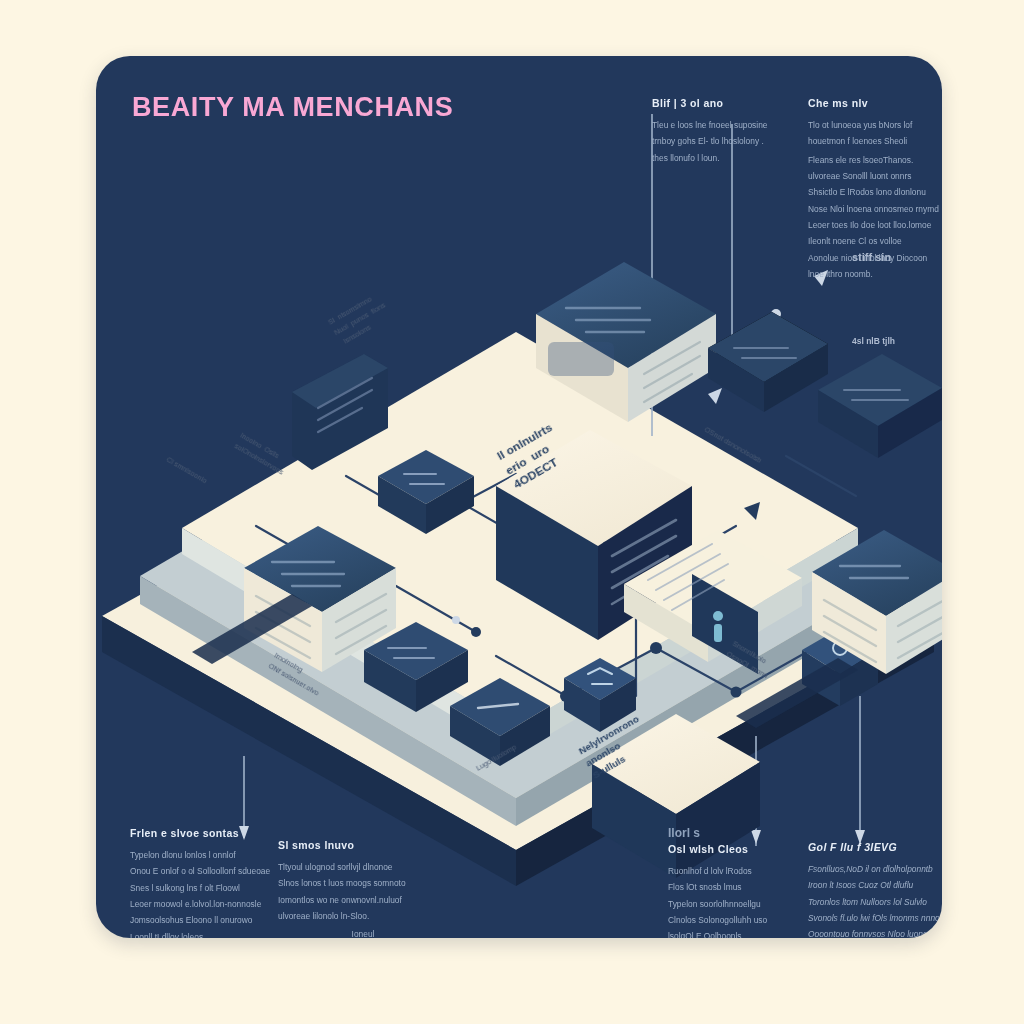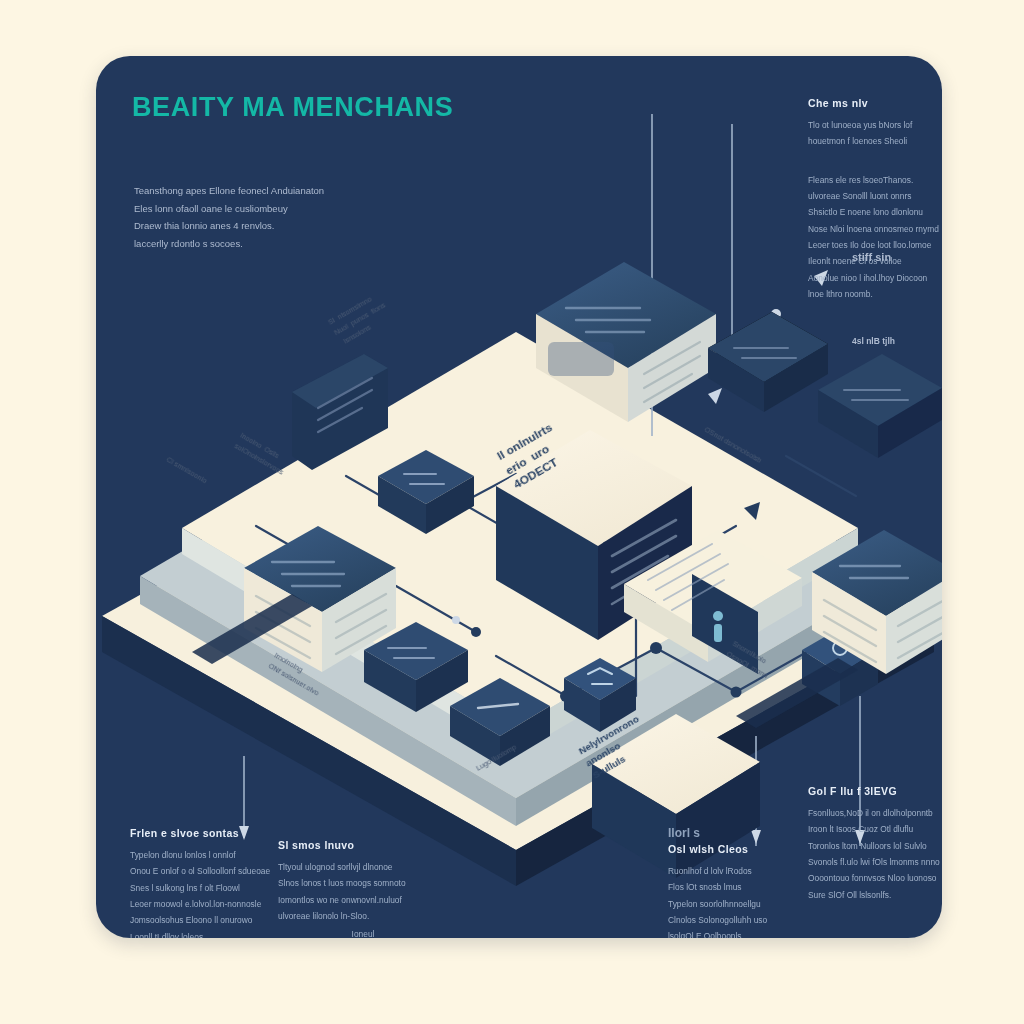--- a/index.html
+++ b/index.html
@@ -14,33 +14,33 @@
   #panel{
     position:absolute;left:96px;top:56px;width:846px;height:882px;
     background:#22385c;border-radius:34px;
     box-shadow:0 6px 18px rgba(40,50,70,.18);
     overflow:hidden;
   }
 
   
   .title{
     position:absolute;left:36px;top:34px;width:440px;
-    color:#14b8a6;font-size:27px;font-weight:700;line-height:1.28;
+    color:#f9a8d4;font-size:27px;font-weight:700;line-height:1.28;
     letter-spacing:.6px;
     filter:blur(.35px);
   }
   .subcopy{
     position:absolute;left:38px;top:126px;width:300px;
     color:#aebbd0;font-size:9.5px;line-height:1.85;
     filter:blur(.45px);
   }
   .annot{position:absolute;width:170px;filter:blur(.4px);}
   .annot .ah{color:#e7eef7;font-size:10.5px;font-weight:700;line-height:1.5;margin-bottom:5px;letter-spacing:.4px;}
   .annot .ab{color:#9fb0c8;font-size:8.4px;line-height:1.95;}
-  .annot .ab2{color:#9fb0c8;font-size:8.4px;line-height:1.95;margin-top:22px;}
+  .annot .ab2{color:#9fb0c8;font-size:8.4px;line-height:1.95;margin-top:2px;}
   .annot.sm{width:160px;}
   .annot .akick{color:#8fa2bc;font-size:12px;font-weight:700;margin-bottom:2px;}
 
   
   #scene{position:absolute;left:0;top:0;width:846px;height:882px;}
   svg.iso{position:absolute;left:0;top:0;width:846px;height:882px;overflow:visible;}
 
   .lbl{
     position:absolute;color:#6f7f96;font-size:7.2px;line-height:1.7;
     filter:blur(.4px);white-space:nowrap;transform-origin:0 0;
@@ -335,38 +335,40 @@
 anonlso
 S-ulluls</div>
 
       <div class="lbl lite" style="left:756px;top:192px;font-size:11px;font-weight:700;">stiff sin</div>
       <div class="lbl lite" style="left:756px;top:278px;font-size:8.5px;font-weight:700;">4sl nlB  tjlh</div>
     </div>
 
     <div class="title">
       <div>BEAITY MA MENCHANS</div>
     </div>
-    <div class="subcopy">
-      <div>Teansthong apes Ellone feonecl Anduianaton</div>
-      <div>Eles lonn ofaoll oane le cusliombeuy</div>
-      <div>Draew thia lonnio anes 4 renvlos.</div>
-      <div>laccerlly rdontlo s socoes.</div>
-    </div>
-
+
+    <div class="annot" style="left:556px;top:40px;">
+      <div class="ah">Blif | 3 ol ano</div>
+      <div class="ab">
+        <div>Tleu e loos lne fnoeel suposine</div>
+        <div>trnboy gohs El- tlo lhoslolony .</div>
+        <div>thes llonufo l loun.</div>
+      </div>
+    </div>
 
     <div class="annot" style="left:712px;top:40px;">
       <div class="ah">Che ms nlv</div>
       <div class="ab">
         <div>Tlo ot lunoeoa yus bNors lof</div>
         <div>houetmon f  loenoes Sheoli</div>
       </div>
       <div class="ab2">
         <div>Fleans ele res lsoeoThanos.</div>
         <div>ulvoreae Sonolll luont onnrs</div>
-        <div>Shsictlo E noene lono dlonlonu</div>
+        <div>Shsictlo E lRodos lono dlonlonu</div>
         <div>Nose Nloi lnoena onnosmeo rnymd</div>
         <div>Leoer toes Ilo doe loot lloo.lomoe</div>
         <div>Ileonlt noene  Cl os volloe</div>
         <div>Aonolue nioo l ihol.lhoy Diocoon</div>
         <div>lnoe lthro noomb.</div>
       </div>
     </div>
 
     <div class="annot" style="left:34px;top:770px;">
       <div class="ah">Frlen e  slvoe sontas</div>
@@ -396,21 +398,21 @@
       <div class="ah">Osl wlsh Cleos</div>
       <div class="ab">
         <div>Ruonlhof d lolv  lRodos</div>
         <div>Flos  lOt  snosb lmus</div>
         <div>Typelon  soorlolhnnoellgu</div>
         <div>Clnolos  Solonogolluhh uso</div>
         <div>lsolgOl  E Oolboonls</div>
       </div>
     </div>
 
-    <div class="annot sm" style="left:712px;top:728px;">
+    <div class="annot sm" style="left:712px;top:784px;font-style:italic;">
       <div class="ah">Gol F llu f 3lEVG</div>
       <div class="ab">
         <div>Fsonlluos,NoD il on  dlolholponntb</div>
         <div>Iroon  lt  Isoos  Cuoz  Otl  dluflu</div>
         <div>Toronlos  ltom  Nulloors lol  Sulvlo</div>
         <div>Svonols  fl.ulo lwi  fOls lmonms  nnno</div>
         <div>Oooontouo  fonnvsos  Nloo  luonoso</div>
         <div>Sure SlOf  Oll lslsonlfs.</div>
       </div>
     </div>

